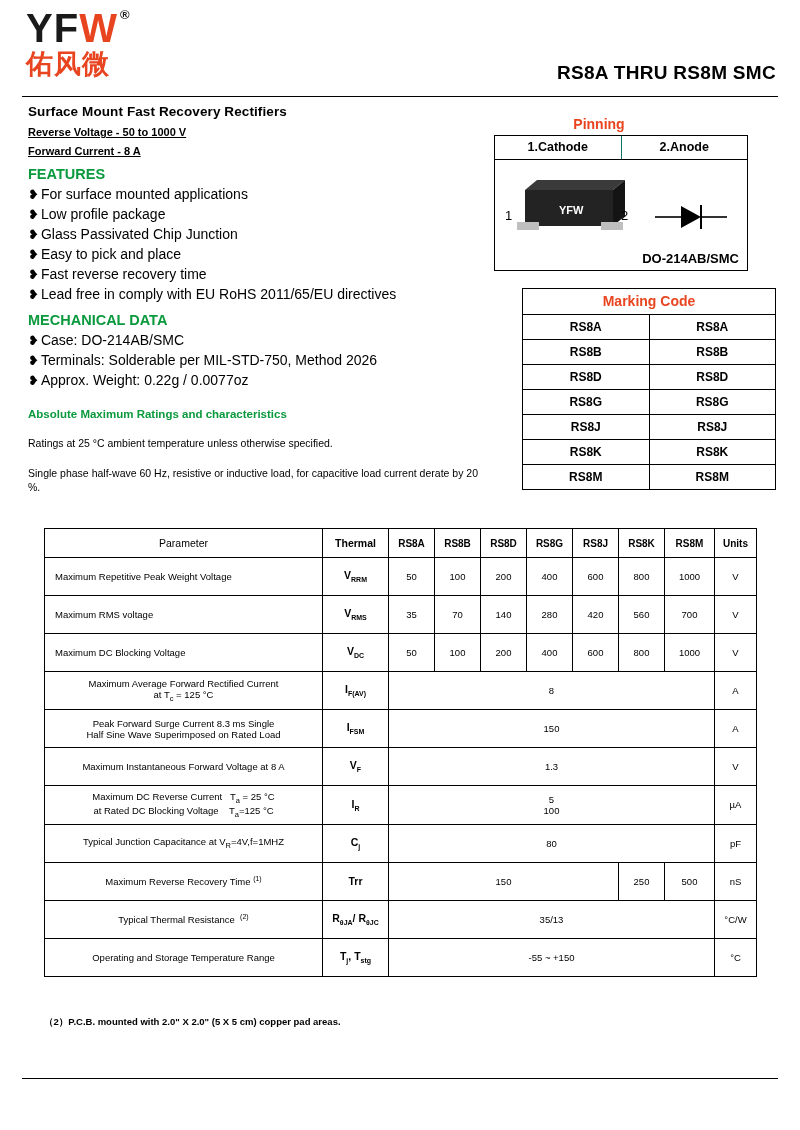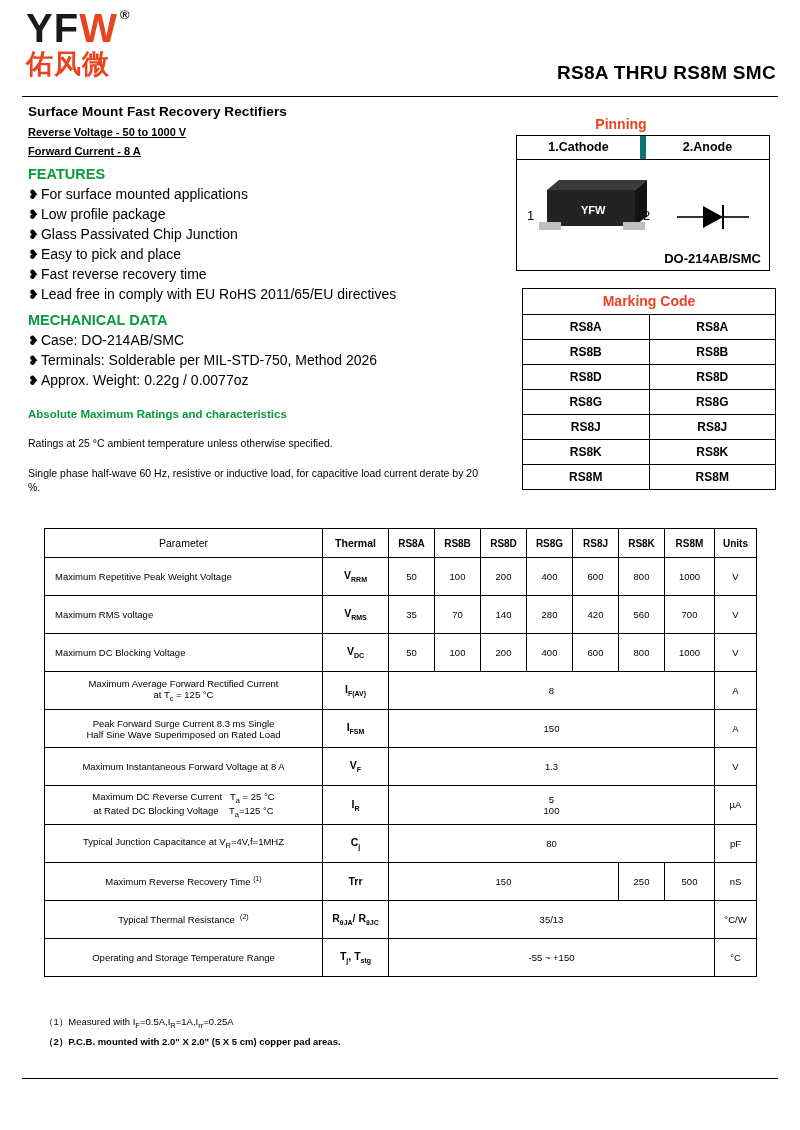--- a/index.html
+++ b/index.html
@@ -119,21 +119,21 @@
   }
   .note-line {
     font-size: 10.5px;
     line-height: 14px;
     margin-top: 16px;
   }
 
   
   .pinning-wrap {
     position: absolute;
-    left: 516px;
+    left: 494px;
     top: 116px;
     width: 210px;
   }
   .pinning-title {
     text-align: center;
     color: #e8441f;
     font-weight: bold;
     font-size: 14px;
     margin-bottom: 3px;
   }
@@ -145,21 +145,21 @@
     display: flex;
     border-bottom: 1px solid #000;
   }
   .pin-head div {
     flex: 1;
     text-align: center;
     font-size: 12.5px;
     font-weight: bold;
     padding: 4px 0 5px 0;
   }
-  .pin-head div:first-child { border-right: 6px solid #0f766e; }
+  .pin-head div:first-child { border-right: 1px solid #0f766e; }
   .pin-body {
     position: relative;
     height: 110px;
   }
   .pkg-svg { position: absolute; left: 18px; top: 12px; }
   .pin-num-l { position: absolute; left: 10px; top: 48px; font-size: 13px; }
   .pin-num-r { position: absolute; left: 126px; top: 48px; font-size: 13px; }
   .diode-svg { position: absolute; left: 158px; top: 40px; }
   .pkg-label {
     position: absolute;
@@ -541,21 +541,20 @@
       <tr class="tall">
         <td class="p-cell">Operating and Storage Temperature Range</td>
         <td><span class="sym">T<sub>j</sub>, T<sub>stg</sub></span></td>
         <td class="val" colspan="7">-55 ~ +150</td>
         <td class="val">°C</td>
       </tr>
     </tbody>
   </table>
 
   <div class="footnotes">
-    <div>（1）Measured with I<sub>F</sub>=0.5A,I<sub>R</sub>=1A,I<sub>rr</sub>=0.25A</div>
     <div class="fn2">（2）P.C.B. mounted with 2.0" X 2.0" (5 X 5 cm) copper pad areas.</div>
   </div>
 
   <div class="footer-rule"></div>
   <div class="footer">
     <a class="url" href="#">www.yfwdiode.com</a>
     <div class="pg">1 / 3</div>
     <div class="co">GuangDong YFW Electronics Co, Ltd.</div>
   </div>
 

